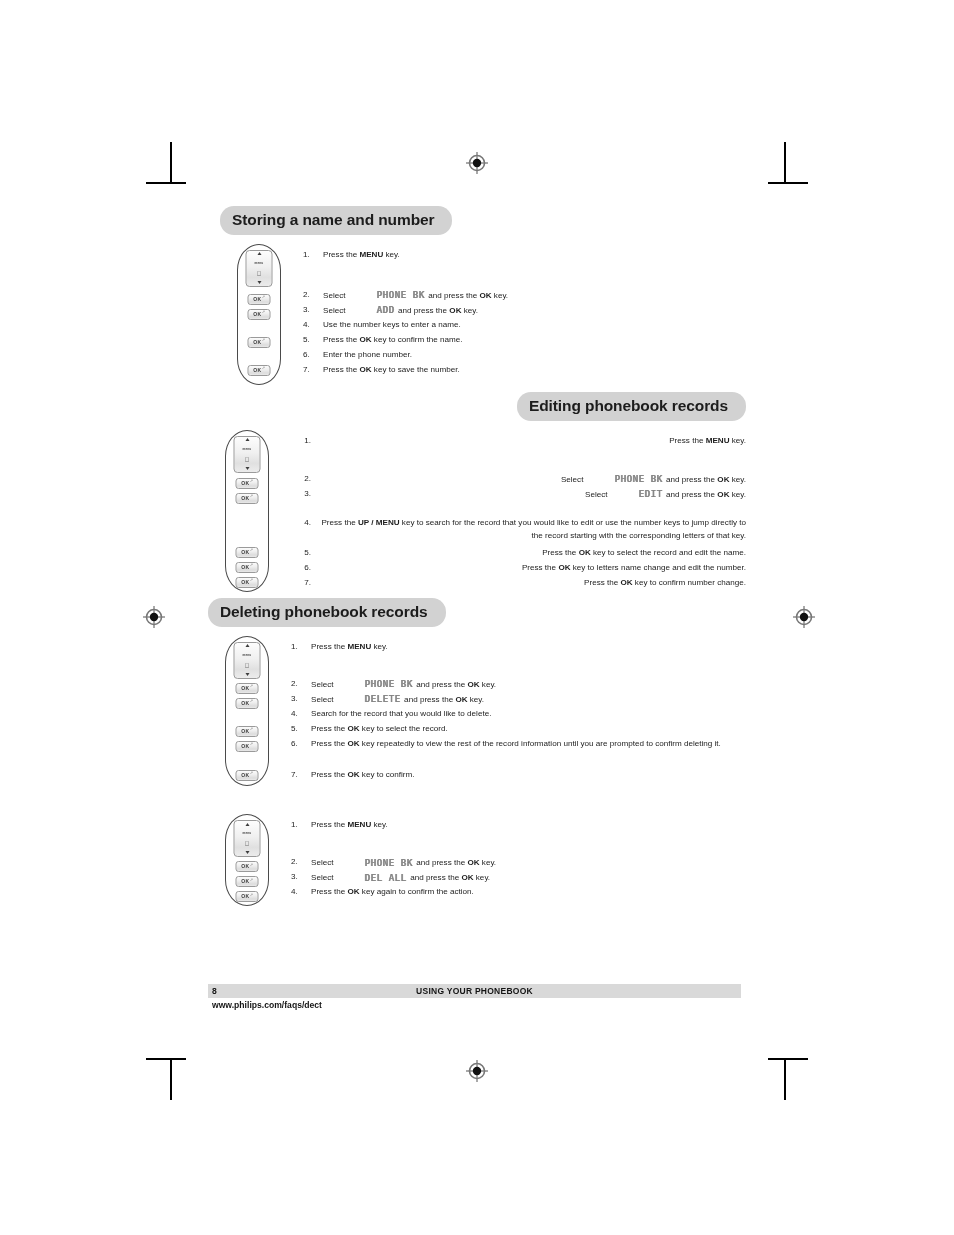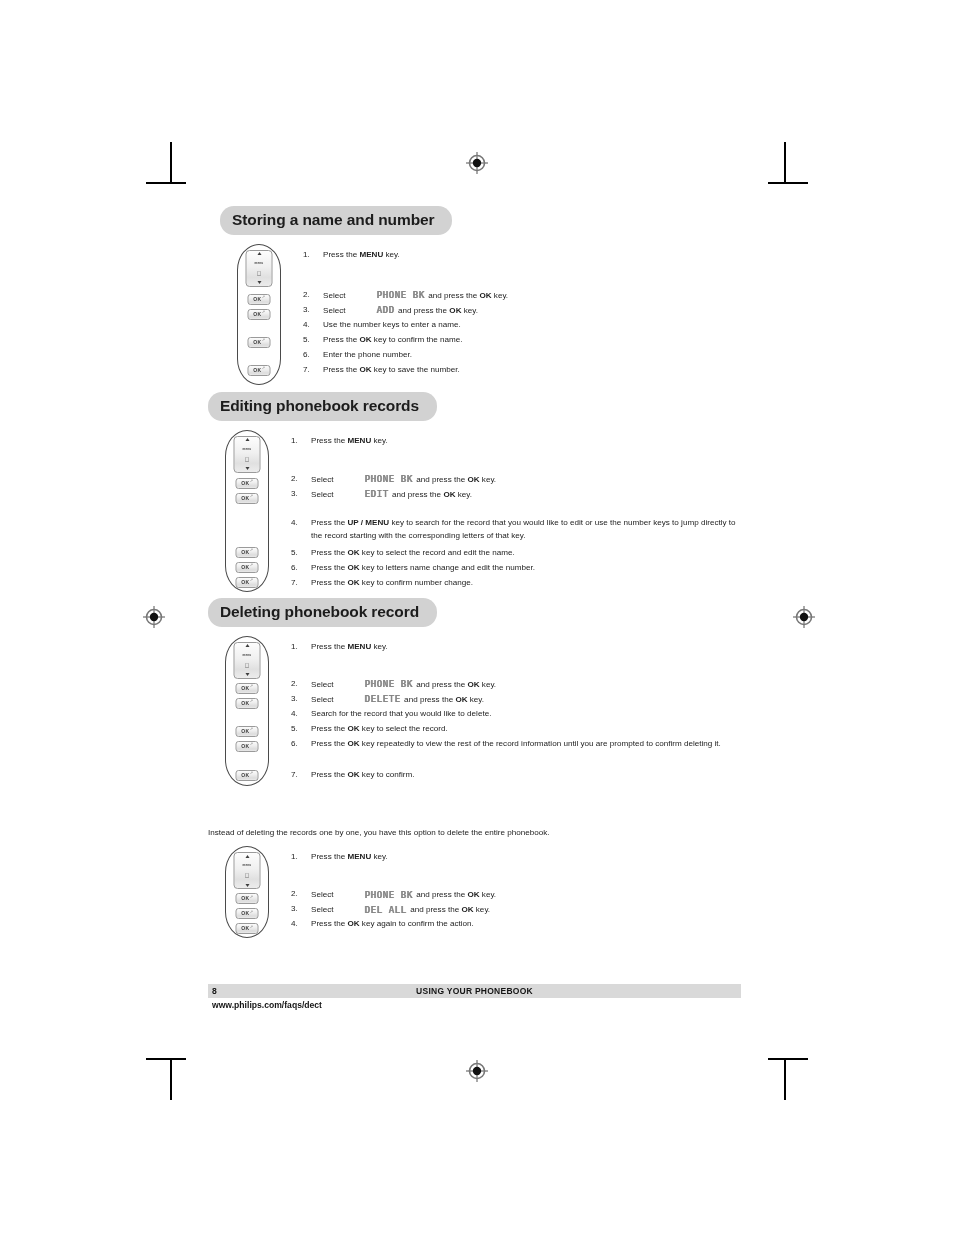--- a/index.html
+++ b/index.html
@@ -346,21 +346,21 @@
           <span class="txt"><span> Enter the phone number.</span><b></b><span></span></span>
         </div>
         <div class="step" style="top:120px;">
           <span class="num">7.</span>
           <span class="txt"><span>Press the </span><b>OK</b><span> key to save the number.</span></span>
         </div>
       </div>
     </div>
   </div>
 
-  <div class="section" style="position:absolute;left:0;top:186px;width:538px;">
+  <div class="section" style="position:absolute;left:0;top:186px;width:538px;text-align:right;">
     <div class="pill-wrap">
       <div class="pill">Editing phonebook records</div>
     </div>
     <div class="section-body" style="margin-top:9px;">
       <div class="keystrip" style="height:162px;">
         <div class="keys">
           <div class="navkey" style="top:5px;">
             <div class="up-arrow"></div>
             <div class="menulabel">menu</div>
             <div class="midicon">◻</div>
@@ -416,21 +416,21 @@
         <div class="step" style="top:147px;">
           <span class="num">7.</span>
           <span class="txt"><span>Press the </span><b>OK</b><span> key to confirm number change.</span></span>
         </div>
       </div>
     </div>
   </div>
 
   <div class="section" style="position:absolute;left:0;top:392px;width:538px;">
     <div class="pill-wrap">
-      <div class="pill">Deleting phonebook record</div>
+      <div class="pill">Deleting phonebook records</div>
     </div>
     <div class="section-body" style="margin-top:9px;">
       <div class="keystrip" style="height:150px;">
         <div class="keys">
           <div class="navkey" style="top:5px;">
             <div class="up-arrow"></div>
             <div class="menulabel">menu</div>
             <div class="midicon">◻</div>
             <div class="dn-arrow"></div>
           </div>
@@ -483,21 +483,20 @@
         </div>
         <div class="step" style="top:133px;">
           <span class="num">7.</span>
           <span class="txt"><span>Press the </span><b>OK</b><span> key to confirm.</span></span>
         </div>
       </div>
     </div>
   </div>
 
   <div class="section" style="position:absolute;left:0;top:600px;width:538px;">
-    <p class="intro" style="margin-top:21px;">Instead of deleting the records one by one, you have this option to delete the entire phonebook.</p>
     <div class="section-body" style="margin-top:8px;">
       <div class="keystrip" style="height:92px;">
         <div class="keys">
           <div class="navkey" style="top:5px;">
             <div class="up-arrow"></div>
             <div class="menulabel">menu</div>
             <div class="midicon">◻</div>
             <div class="dn-arrow"></div>
           </div>
           <div class="okkey" style="top:46px;">

